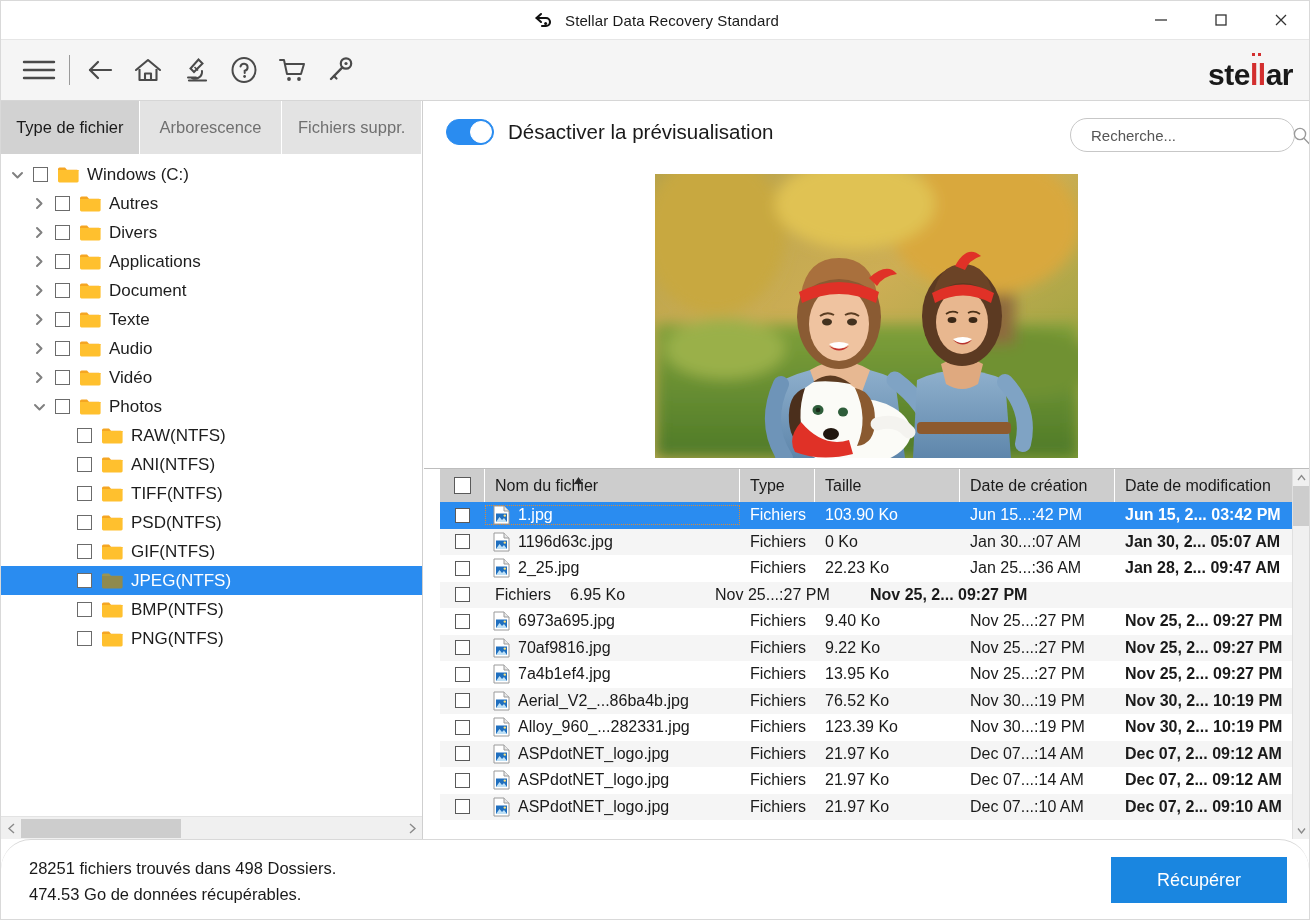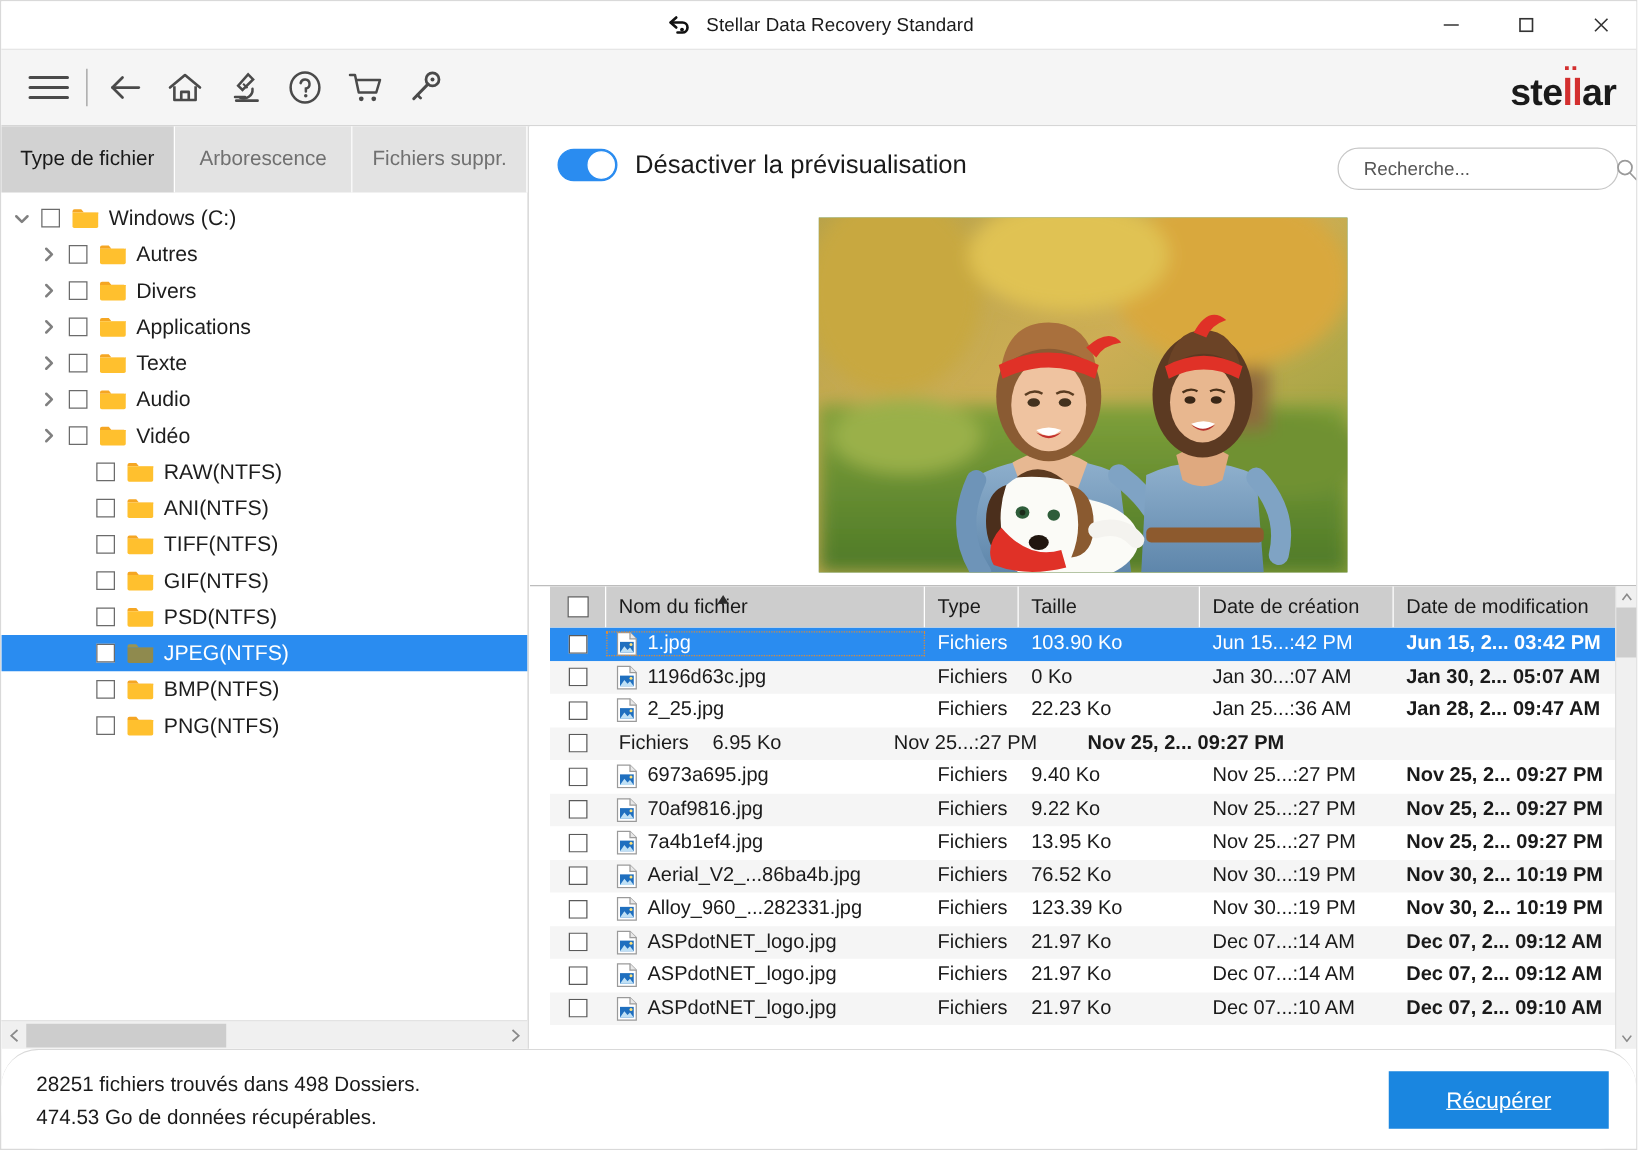--- a/index.html
+++ b/index.html
@@ -227,21 +227,21 @@
     background: #ffffff; border-top: 1px solid #d9d9d9; border-radius: 30px;
   }
   .status {
     position: absolute; left: 28px; top: 16px;
     font-size: 16.5px; color: #1a1a1a; line-height: 1.55;
   }
   .recover {
     position: absolute; right: 22px; top: 17px;
     width: 176px; height: 46px; background: #1a86e0; color: #ffffff;
     border: none; font-size: 18px; font-family: "Liberation Sans", sans-serif;
-    display: flex; align-items: center; justify-content: center; cursor: pointer; text-decoration: underline;
+    display: flex; align-items: center; justify-content: center; cursor: pointer;
   }
 </style>
 </head>
 <body>
 
 <div id="app">
 
   <div class="titlebar">
     <div class="title-center">
       <span>
@@ -412,51 +412,81 @@
             <svg width="10" height="13" viewBox="0 0 10 13">
               <path d="M3 2 L7.5 6.5 L3 11" fill="none" stroke="currentColor" stroke-width="2" stroke-linecap="round" stroke-linejoin="round"></path>
             </svg>
           </span>
           <span style="width:6px;flex:none"></span>
           <span class="tcb"></span>
           <span class="tfolder"><svg width="22" height="17" viewBox="0 0 22 17">
               <path d="M1 3 a1.6 1.6 0 0 1 1.6 -1.6 H8 l2 2.4 H20 a1.6 1.6 0 0 1 1.6 1.6 V4 H1 Z" fill="#f5a623"></path>
               <path d="M1 4 H21.6 a0 0 0 0 1 0 0 V15 a1.4 1.4 0 0 1 -1.4 1.4 H2.4 A1.4 1.4 0 0 1 1 15 Z" fill="#ffc02e"></path>
             </svg></span>
-          <span class="tlabel">Texte</span>
+          <span class="tlabel">Document</span>
         </div>
         <div class="trow">
           <span style="width:28px;flex:none"></span>
           <span class="twist" style="color:#808080">
             <svg width="10" height="13" viewBox="0 0 10 13">
               <path d="M3 2 L7.5 6.5 L3 11" fill="none" stroke="currentColor" stroke-width="2" stroke-linecap="round" stroke-linejoin="round"></path>
             </svg>
           </span>
           <span style="width:6px;flex:none"></span>
           <span class="tcb"></span>
           <span class="tfolder"><svg width="22" height="17" viewBox="0 0 22 17">
               <path d="M1 3 a1.6 1.6 0 0 1 1.6 -1.6 H8 l2 2.4 H20 a1.6 1.6 0 0 1 1.6 1.6 V4 H1 Z" fill="#f5a623"></path>
               <path d="M1 4 H21.6 a0 0 0 0 1 0 0 V15 a1.4 1.4 0 0 1 -1.4 1.4 H2.4 A1.4 1.4 0 0 1 1 15 Z" fill="#ffc02e"></path>
             </svg></span>
-          <span class="tlabel">Audio</span>
+          <span class="tlabel">Texte</span>
         </div>
         <div class="trow">
           <span style="width:28px;flex:none"></span>
           <span class="twist" style="color:#808080">
             <svg width="10" height="13" viewBox="0 0 10 13">
               <path d="M3 2 L7.5 6.5 L3 11" fill="none" stroke="currentColor" stroke-width="2" stroke-linecap="round" stroke-linejoin="round"></path>
             </svg>
           </span>
           <span style="width:6px;flex:none"></span>
           <span class="tcb"></span>
           <span class="tfolder"><svg width="22" height="17" viewBox="0 0 22 17">
               <path d="M1 3 a1.6 1.6 0 0 1 1.6 -1.6 H8 l2 2.4 H20 a1.6 1.6 0 0 1 1.6 1.6 V4 H1 Z" fill="#f5a623"></path>
               <path d="M1 4 H21.6 a0 0 0 0 1 0 0 V15 a1.4 1.4 0 0 1 -1.4 1.4 H2.4 A1.4 1.4 0 0 1 1 15 Z" fill="#ffc02e"></path>
             </svg></span>
+          <span class="tlabel">Audio</span>
+        </div>
+        <div class="trow">
+          <span style="width:28px;flex:none"></span>
+          <span class="twist" style="color:#808080">
+            <svg width="10" height="13" viewBox="0 0 10 13">
+              <path d="M3 2 L7.5 6.5 L3 11" fill="none" stroke="currentColor" stroke-width="2" stroke-linecap="round" stroke-linejoin="round"></path>
+            </svg>
+          </span>
+          <span style="width:6px;flex:none"></span>
+          <span class="tcb"></span>
+          <span class="tfolder"><svg width="22" height="17" viewBox="0 0 22 17">
+              <path d="M1 3 a1.6 1.6 0 0 1 1.6 -1.6 H8 l2 2.4 H20 a1.6 1.6 0 0 1 1.6 1.6 V4 H1 Z" fill="#f5a623"></path>
+              <path d="M1 4 H21.6 a0 0 0 0 1 0 0 V15 a1.4 1.4 0 0 1 -1.4 1.4 H2.4 A1.4 1.4 0 0 1 1 15 Z" fill="#ffc02e"></path>
+            </svg></span>
           <span class="tlabel">Vidéo</span>
+        </div>
+        <div class="trow">
+          <span style="width:28px;flex:none"></span>
+          <span class="twist" style="color:#808080">
+            <svg width="13" height="10" viewBox="0 0 13 10">
+              <path d="M2 3 L6.5 7.5 L11 3" fill="none" stroke="currentColor" stroke-width="2" stroke-linecap="round" stroke-linejoin="round"></path>
+            </svg>
+          </span>
+          <span style="width:6px;flex:none"></span>
+          <span class="tcb"></span>
+          <span class="tfolder"><svg width="22" height="17" viewBox="0 0 22 17">
+              <path d="M1 3 a1.6 1.6 0 0 1 1.6 -1.6 H8 l2 2.4 H20 a1.6 1.6 0 0 1 1.6 1.6 V4 H1 Z" fill="#f5a623"></path>
+              <path d="M1 4 H21.6 a0 0 0 0 1 0 0 V15 a1.4 1.4 0 0 1 -1.4 1.4 H2.4 A1.4 1.4 0 0 1 1 15 Z" fill="#ffc02e"></path>
+            </svg></span>
+          <span class="tlabel">Photos</span>
         </div>
         <div class="trow">
           <span style="width:50px;flex:none"></span>
           <span class="twist" style="color:#808080"></span>
           <span style="width:6px;flex:none"></span>
           <span class="tcb"></span>
           <span class="tfolder"><svg width="22" height="17" viewBox="0 0 22 17">
               <path d="M1 3 a1.6 1.6 0 0 1 1.6 -1.6 H8 l2 2.4 H20 a1.6 1.6 0 0 1 1.6 1.6 V4 H1 Z" fill="#f5a623"></path>
               <path d="M1 4 H21.6 a0 0 0 0 1 0 0 V15 a1.4 1.4 0 0 1 -1.4 1.4 H2.4 A1.4 1.4 0 0 1 1 15 Z" fill="#ffc02e"></path>
             </svg></span>
@@ -486,32 +516,32 @@
         </div>
         <div class="trow">
           <span style="width:50px;flex:none"></span>
           <span class="twist" style="color:#808080"></span>
           <span style="width:6px;flex:none"></span>
           <span class="tcb"></span>
           <span class="tfolder"><svg width="22" height="17" viewBox="0 0 22 17">
               <path d="M1 3 a1.6 1.6 0 0 1 1.6 -1.6 H8 l2 2.4 H20 a1.6 1.6 0 0 1 1.6 1.6 V4 H1 Z" fill="#f5a623"></path>
               <path d="M1 4 H21.6 a0 0 0 0 1 0 0 V15 a1.4 1.4 0 0 1 -1.4 1.4 H2.4 A1.4 1.4 0 0 1 1 15 Z" fill="#ffc02e"></path>
             </svg></span>
-          <span class="tlabel">GIF(NTFS)</span>
+          <span class="tlabel">PSD(NTFS)</span>
         </div>
         <div class="trow">
           <span style="width:50px;flex:none"></span>
           <span class="twist" style="color:#808080"></span>
           <span style="width:6px;flex:none"></span>
           <span class="tcb"></span>
           <span class="tfolder"><svg width="22" height="17" viewBox="0 0 22 17">
               <path d="M1 3 a1.6 1.6 0 0 1 1.6 -1.6 H8 l2 2.4 H20 a1.6 1.6 0 0 1 1.6 1.6 V4 H1 Z" fill="#f5a623"></path>
               <path d="M1 4 H21.6 a0 0 0 0 1 0 0 V15 a1.4 1.4 0 0 1 -1.4 1.4 H2.4 A1.4 1.4 0 0 1 1 15 Z" fill="#ffc02e"></path>
             </svg></span>
-          <span class="tlabel">PSD(NTFS)</span>
+          <span class="tlabel">GIF(NTFS)</span>
         </div>
         <div class="trow selected">
           <span style="width:50px;flex:none"></span>
           <span class="twist" style="color:#ffffff"></span>
           <span style="width:6px;flex:none"></span>
           <span class="tcb"></span>
           <span class="tfolder"><svg width="22" height="17" viewBox="0 0 22 17">
               <path d="M1 3 a1.6 1.6 0 0 1 1.6 -1.6 H8 l2 2.4 H20 a1.6 1.6 0 0 1 1.6 1.6 V4 H1 Z" fill="#9a9452"></path>
               <path d="M1 4 H21.6 a0 0 0 0 1 0 0 V15 a1.4 1.4 0 0 1 -1.4 1.4 H2.4 A1.4 1.4 0 0 1 1 15 Z" fill="#8f8a4e"></path>
             </svg></span>

